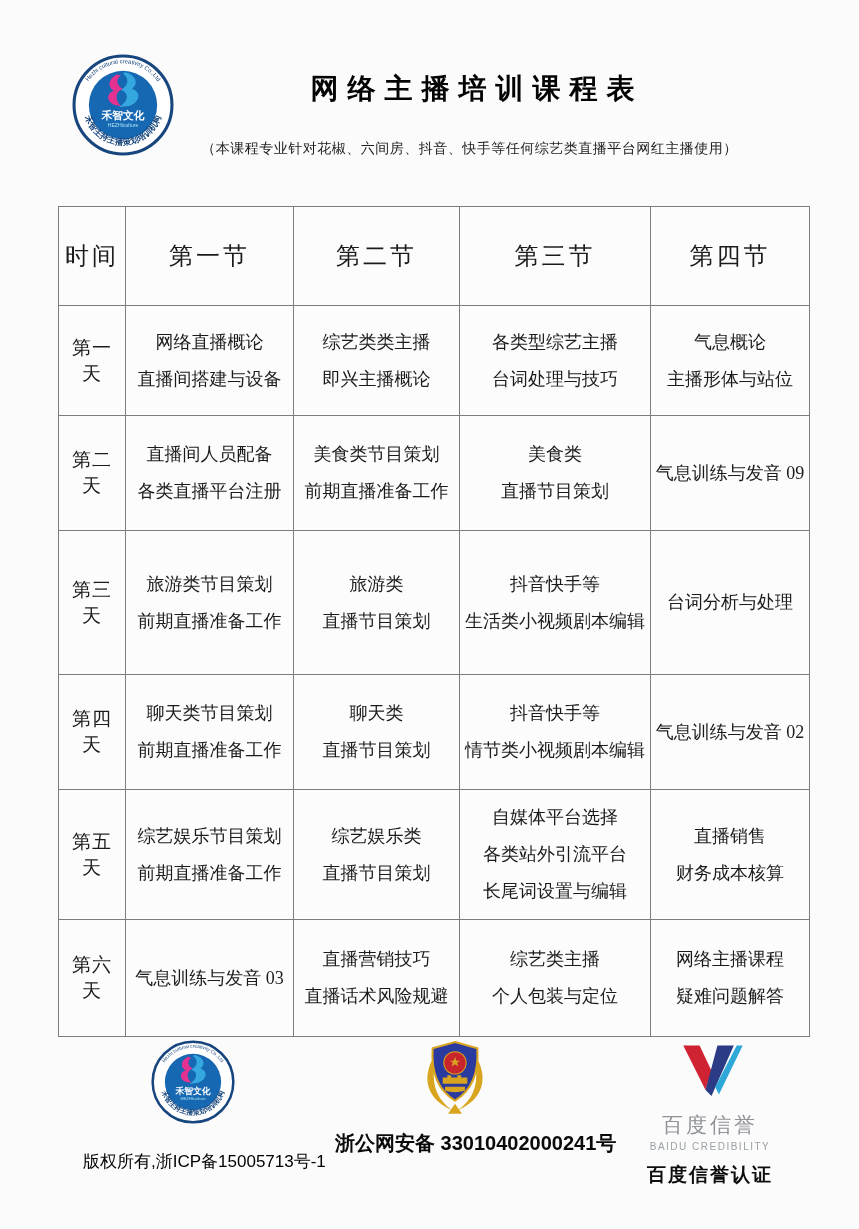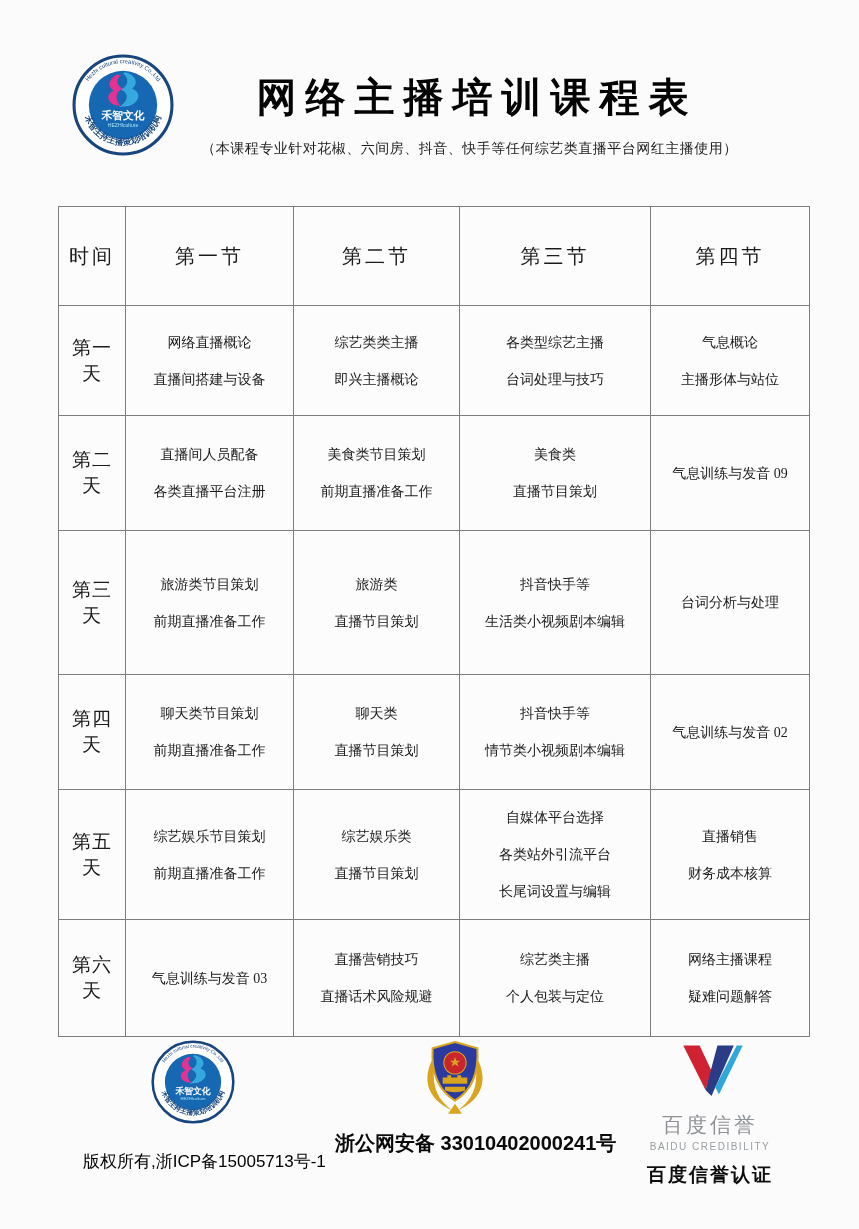--- a/index.html
+++ b/index.html
@@ -5,32 +5,32 @@
   * { margin:0; padding:0; box-sizing:border-box; }
   html,body { background:#ffffff; }
   body { font-family:"Liberation Serif","DejaVu Serif",serif; }
   .page { position:relative; width:859px; height:1229px; background:#fbfbfb; overflow:hidden; margin:0 auto; }
 
   
   .brand-logo { display:block; }
   .brand-logo svg { display:block; width:100%; height:100%; }
   .brand-logo-lg { position:absolute; left:72px; top:54px; width:102px; height:102px; }
   .page-title { position:absolute; left:95px; right:0; top:70px; text-align:center;
-                font-size:40px; font-weight:700; letter-spacing:9px; color:#030303; white-space:nowrap; }
+                font-size:28px; font-weight:700; letter-spacing:9px; color:#030303; white-space:nowrap; }
   .page-subtitle { position:absolute; left:80px; right:0; top:140px; text-align:center;
                    font-size:14px; color:#1d1d1d; letter-spacing:0.5px; white-space:nowrap; }
 
   
   .course-table { position:absolute; left:58px; top:206px; width:751px;
                   border-collapse:collapse; table-layout:fixed; background:#fcfcfc; }
   .course-table th, .course-table td { border:1px solid #7d7d7d; text-align:center;
                   vertical-align:middle; font-weight:normal; color:#1b1b1b; padding:0 4px; }
-  .course-table .head-row th { height:99px; font-size:20px; letter-spacing:3px; }
+  .course-table .head-row th { height:99px; font-size:24px; letter-spacing:3px; }
   .course-table th.day { font-size:19px; letter-spacing:1px; }
-  .course-table td { font-size:14px; }
+  .course-table td { font-size:18px; }
   .course-table .line { line-height:37px; white-space:nowrap; }
 
   
   .foot-col { position:absolute; text-align:center; }
   .foot-left { left:83px; top:1040px; width:220px; }
   .foot-center { left:335px; top:1039px; width:240px; }
   .foot-right { left:600px; top:1041px; width:220px; }
 
   .brand-logo-sm { width:84px; height:84px; margin:0 auto; }
   .copyright { margin-top:26px; font-family:"Liberation Sans","DejaVu Sans",sans-serif;

